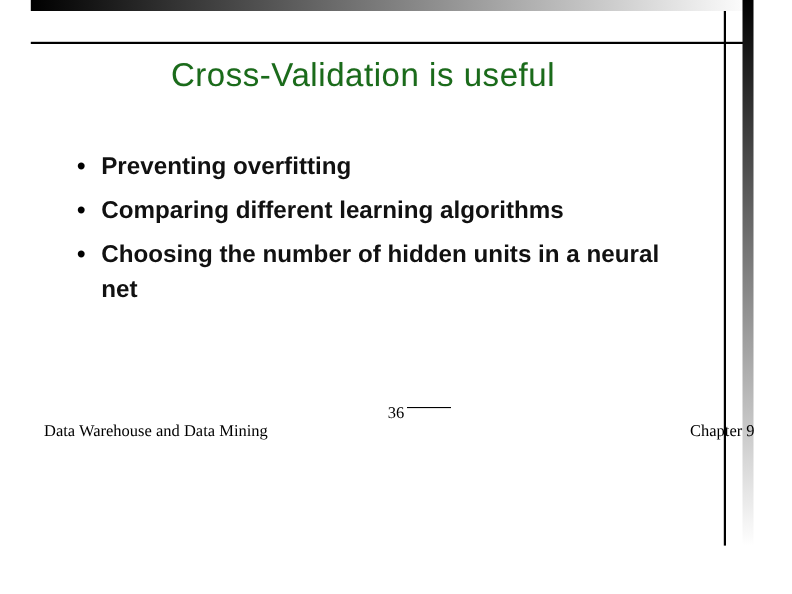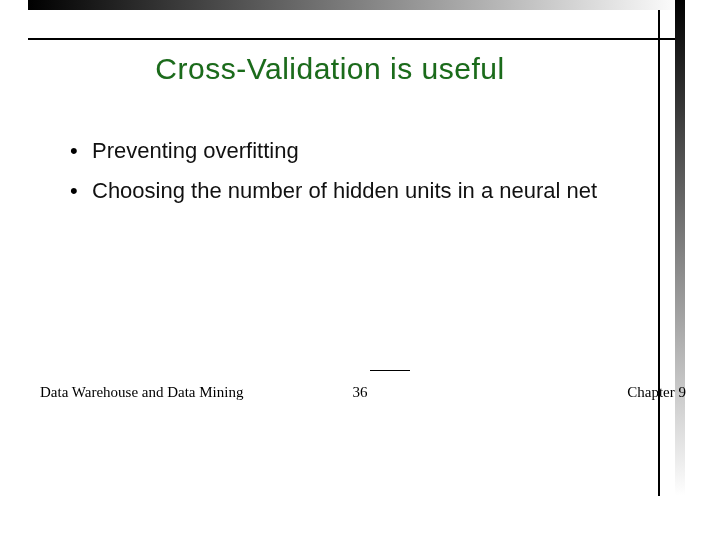--- a/index.html
+++ b/index.html
@@ -71,20 +71,21 @@
     left: 70px;
     right: 90px;
     color: #111;
     font-size: 22px;
     line-height: 1.45;
   }
   .bullets .item {
     position: relative;
     padding-left: 22px;
     margin-bottom: 8px;
+    font-weight: bold;
   }
   .bullets .item::before {
     content: "•";
     position: absolute;
     left: 0;
     top: 0;
     font-size: 22px;
     color: #000;
   }
   
@@ -100,21 +101,21 @@
   .footer-left {
     position: absolute;
     left: 40px;
     bottom: 0;
   }
   .footer-center {
     position: absolute;
     left: 0;
     right: 0;
     text-align: center;
-    bottom: 0;
+    bottom: 16px;
   }
   .footer-right {
     position: absolute;
     right: 34px;
     bottom: 0;
   }
   .bottom-rule {
     position: absolute;
     bottom: 44px;
     left: 370px;
@@ -132,20 +133,23 @@
   <div class="right-bars"></div>
   <div class="right-rule"></div>
 
   <div class="title">Cross-Validation is useful</div>
 
   <div class="bullets">
     <div class="item">
       <span>Preventing overfitting</span>
     </div>
     <div class="item">
+      <span>Comparing different learning algorithms</span>
+    </div>
+    <div class="item">
       <span>Choosing the number of hidden units in a neural net</span>
     </div>
   </div>
 
   <div class="bottom-rule"></div>
 
   <div class="footer">
     <div class="footer-left">Data Warehouse and Data Mining</div>
     <div class="footer-center">36</div>
     <div class="footer-right">Chapter 9</div>

